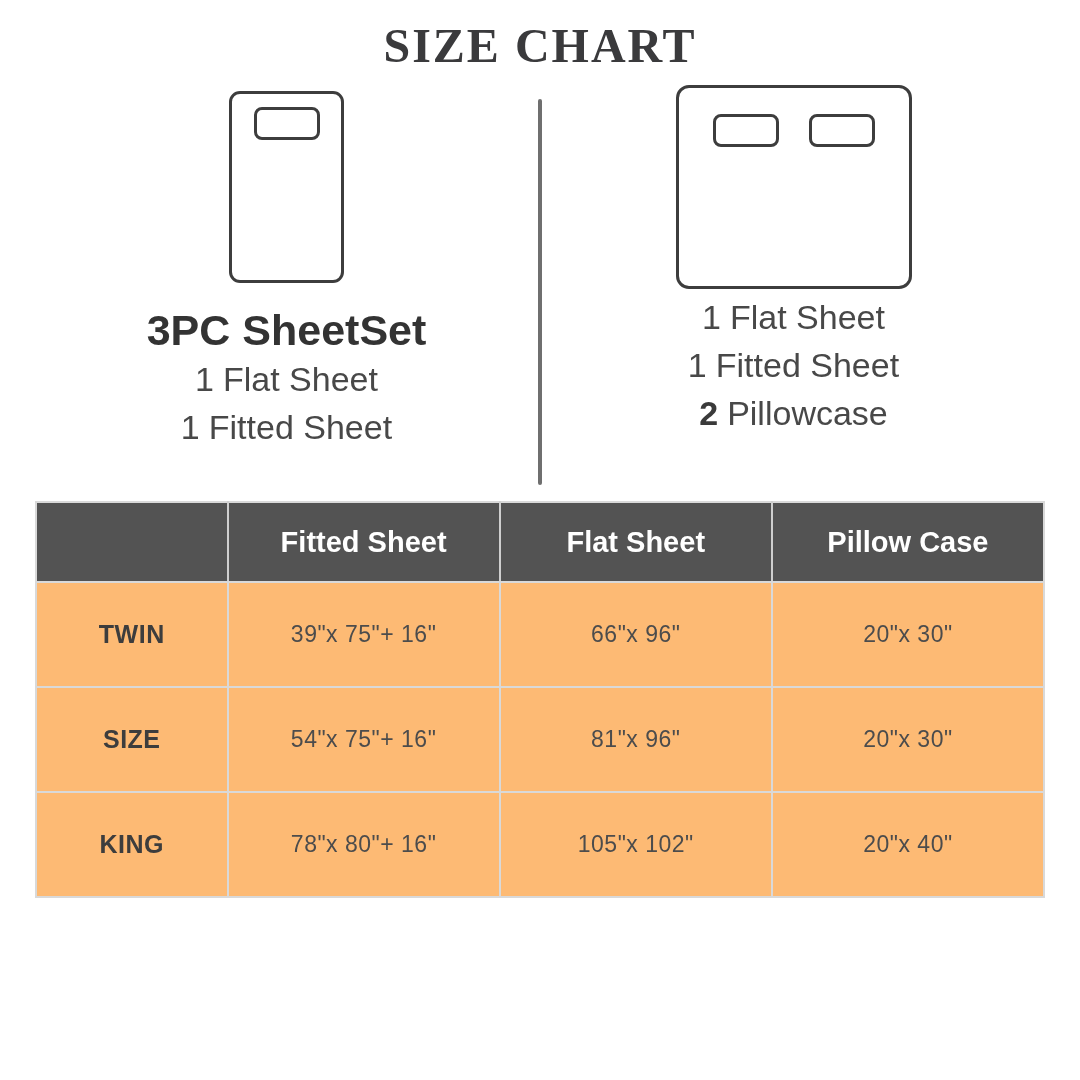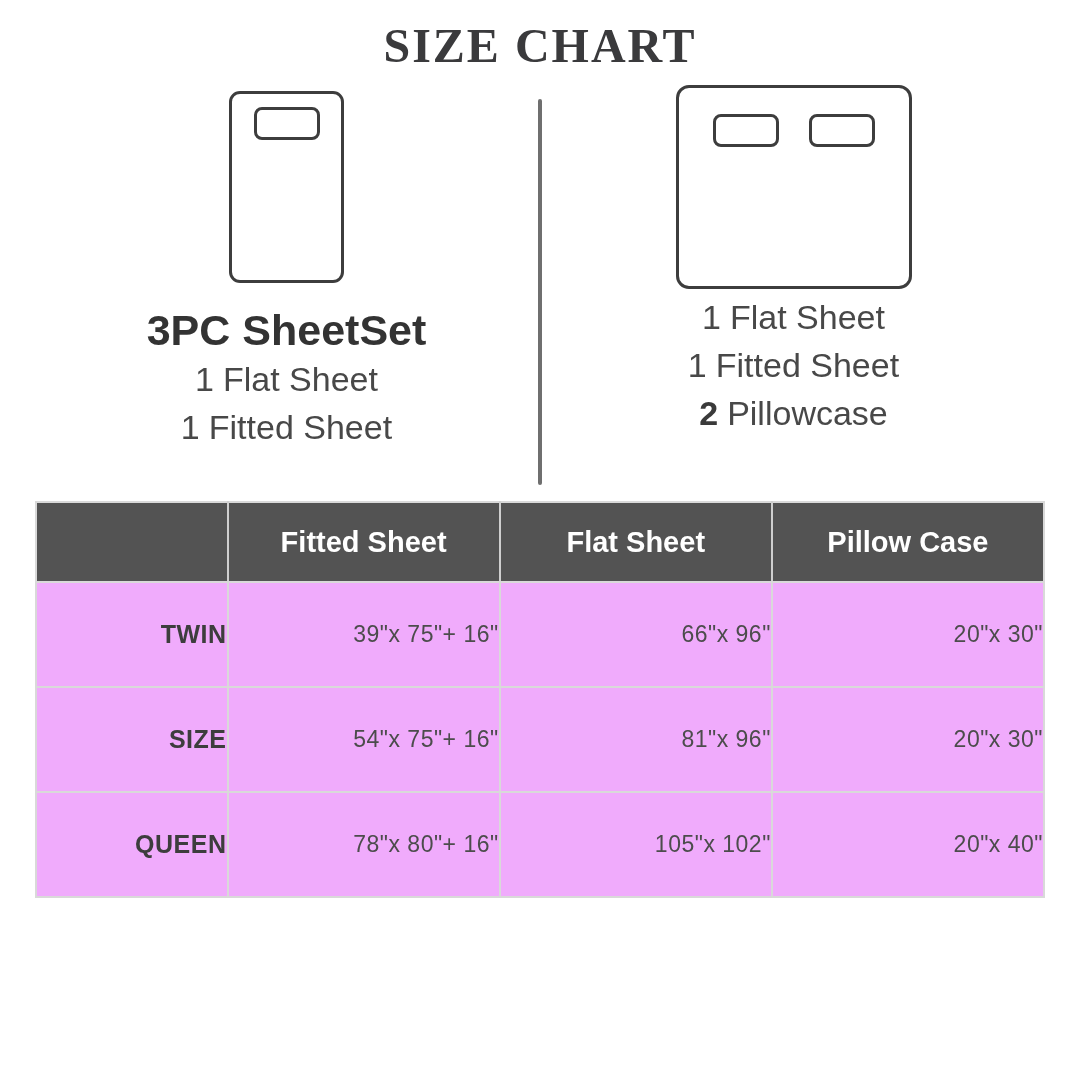--- a/index.html
+++ b/index.html
@@ -102,23 +102,23 @@
     font-size: 29px;
     font-weight: 700;
     height: 80px;
     text-align: center;
     vertical-align: middle;
     border-right: 2px solid #cfcfcf;
     border-bottom: 2px solid #d9d9d9;
   }
   .size-table th:last-child { border-right: none; }
   .size-table td {
-    background: #f0abfc;
+    background: #fdba74;
     height: 105px;
-    text-align: right;
+    text-align: center;
     vertical-align: middle;
     border: 2px solid #d9d9d9;
     font-size: 23px;
     color: #4c4c4c;
     letter-spacing: 0.5px;
   }
   .size-table { border: 2px solid #d9d9d9; }
   .size-table td.size-label {
     font-size: 25px;
     font-weight: 700;
@@ -200,21 +200,21 @@
         <td>66"x 96"</td>
         <td>20"x 30"</td>
       </tr>
       <tr>
         <td class="size-label">SIZE</td>
         <td>54"x 75"+ 16"</td>
         <td>81"x 96"</td>
         <td>20"x 30"</td>
       </tr>
       <tr>
-        <td class="size-label">QUEEN</td>
+        <td class="size-label">KING</td>
         <td>78"x 80"+ 16"</td>
         <td>105"x 102"</td>
         <td>20"x 40"</td>
       </tr>
     </tbody>
   </table>
 
 </div>
 
 </body></html>

